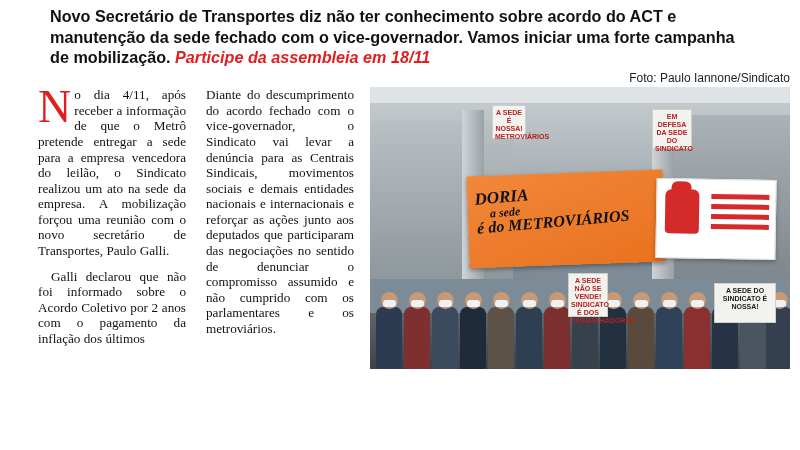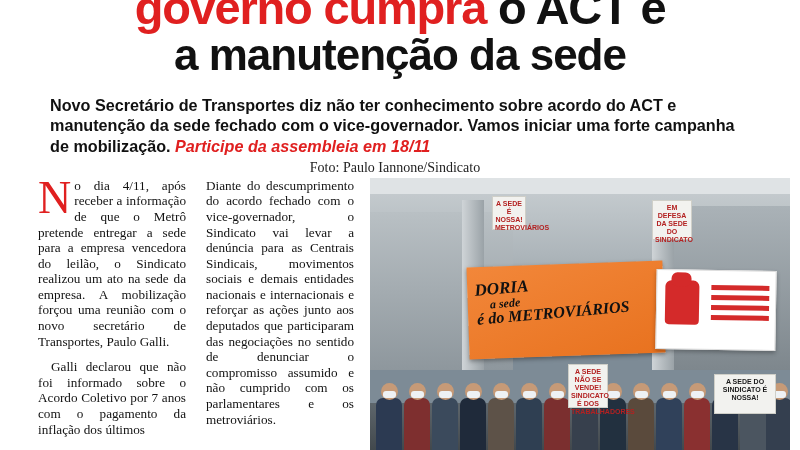--- a/index.html
+++ b/index.html
@@ -68,24 +68,24 @@
     padding: 6px 0 0 0;
     text-align: left;
   }
   .subhead .cta {
     color: #e02020;
     font-style: italic;
   }
 
   
   .credit {
-    font-family: Liberation Serif, serif;
-    font-size: 14px;
+    font-family: Liberation Sans, sans-serif;
+    font-size: 12px;
     color: #222;
-    text-align: center;
+    text-align: right;
     padding: 3px 10px 2px 0;
   }
 
   
   .content {
     display: flex;
     padding: 0 10px 0 38px;
     box-sizing: border-box;
     height: 290px;
   }
@@ -270,34 +270,30 @@
     height: 62px;
     border-radius: 7px 7px 2px 2px;
     margin-top: -2px;
   }
 </style>
 </head>
 <body>
 
 <div class="page">
 
-  <div class="headline-block">
-    <div class="headline-line1"><span class="red">governo cumpra</span><span> o ACT e</span></div>
-    <div class="headline-line2">a manutenção da sede</div>
-  </div>
 
   <div class="subhead"><span>Novo Secretário de Transportes diz não ter conhecimento sobre acordo do ACT e manutenção da sede fechado com o vice-governador. Vamos iniciar uma forte campanha de mobilização. </span><span class="cta">Participe da assembleia em 18/11</span></div>
 
   <div class="credit">Foto: Paulo Iannone/Sindicato</div>
 
   <div class="content">
 
     <div class="col col1">
       <p class="first"><span class="dropcap">N</span><span>o dia 4/11, após receber a informação de que o Metrô pretende entregar a sede para a empresa vencedora do leilão, o Sindicato realizou um ato na sede da empresa. A mobilização forçou uma reunião com o novo secretário de Transportes, Paulo Galli.</span></p>
-      <p>Galli declarou que não foi informado sobre o Acordo Coletivo por 7 anos com o pagamento da inflação dos últimos</p>
+      <p>Galli declarou que não foi informado sobre o Acordo Coletivo por 2 anos com o pagamento da inflação dos últimos</p>
     </div>
 
     <div class="col col2">
       <p class="first">Diante do descumprimento do acordo fechado com o vice-governador, o Sindicato vai levar a denúncia para as Centrais Sindicais, movimentos sociais e demais entidades nacionais e internacionais e reforçar as ações junto aos deputados que participaram das negociações no sentido de denunciar o compromisso assumido e não cumprido com os parlamentares e os metroviários.</p>
     </div>
 
     <div class="photo">
       <div class="sky"></div>
       <div class="ceiling-strip"></div>
       <div class="wall-left"></div>

